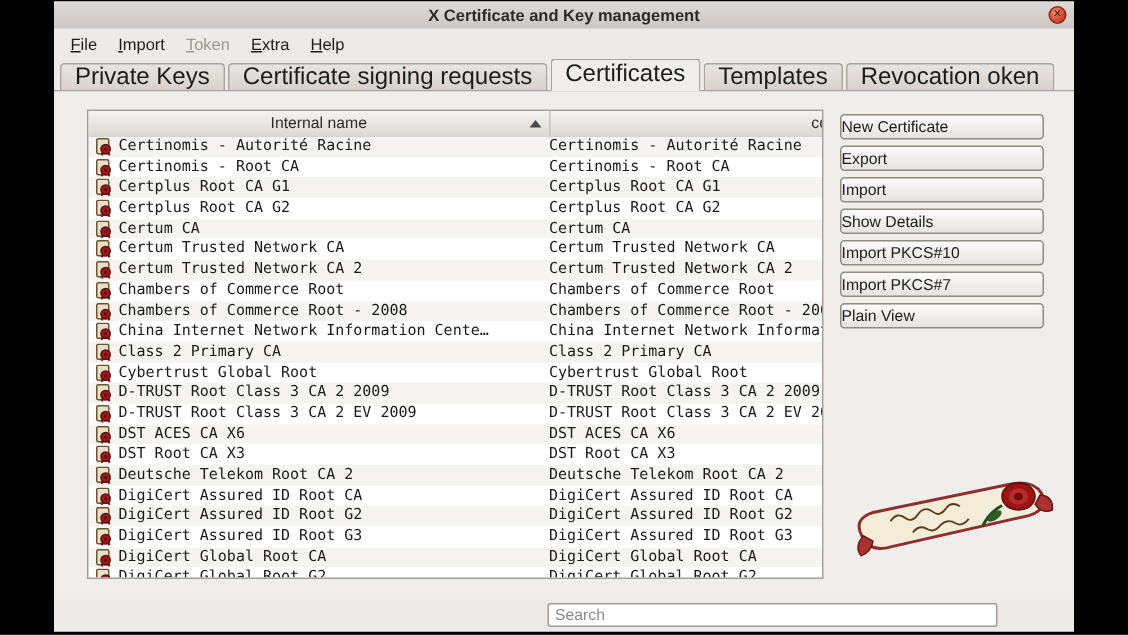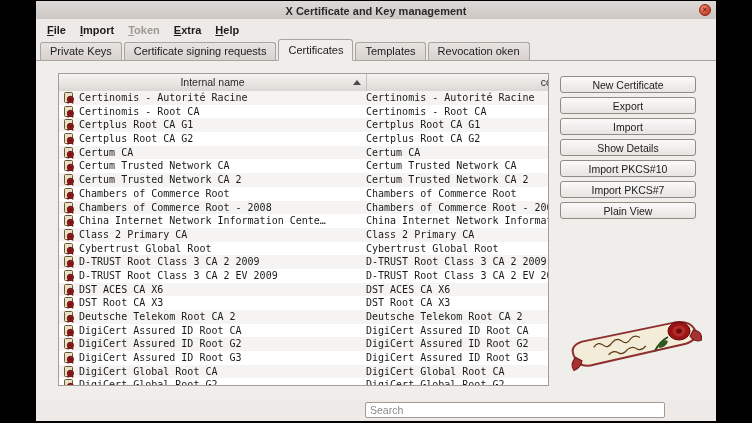--- a/index.html
+++ b/index.html
@@ -11,27 +11,27 @@
   .titlebar{position:absolute;left:0;top:0;right:0;height:18px;
             background:linear-gradient(#dedad7,#ccc7c3);border-bottom:1px solid #b2ada8;text-align:center;}
   .title{font-size:11px;font-weight:bold;color:#2a2a2a;line-height:18px;}
   .close-btn{position:absolute;right:5px;top:3px;width:12px;height:12px;border-radius:50%;box-sizing:border-box;
              background:radial-gradient(circle at 35% 30%,#f08a70,#d14836 62%,#a82c1e);
              border:1px solid #8c2417;cursor:pointer;}
   .close-x{display:block;font-size:7px;line-height:10px;text-align:center;color:#53100a;}
 
   
   .menubar{position:absolute;top:18px;left:0;right:0;height:20px;line-height:20px;padding-left:4px;background:#edeae7;}
-  .menu-item{display:inline-block;padding:0 7px;font-size:11px;color:#1c1c1c;cursor:default;font-weight:bold;}
+  .menu-item{display:inline-block;padding:0 7px;font-size:11px;color:#1c1c1c;cursor:default;}
   .menu-item.disabled{color:#9d9893;}
 
   
   .tabbar{position:absolute;top:38px;left:0;right:0;height:22px;display:flex;align-items:flex-end;
           padding-left:4px;border-bottom:1px solid #a9a49f;box-sizing:border-box;}
-  .tab{height:17px;line-height:17px;padding:0 9px;margin-right:2px;font-size:11px;color:#1c1c1c;
+  .tab{height:17px;line-height:17px;padding:0 9px;margin-right:2px;font-size:16px;color:#1c1c1c;
        background:linear-gradient(#e8e4e1,#d7d2ce);border:1px solid #a9a49f;border-bottom:none;
        border-radius:3px 3px 0 0;cursor:pointer;white-space:nowrap;}
   .tab.active{height:20px;line-height:20px;background:#f0eeeb;margin-bottom:-1px;border-bottom:1px solid #f0eeeb;}
 
   
   .content{position:absolute;top:60px;left:0;right:0;height:338px;background:#f0eeeb;}
 
   .table-frame{position:absolute;left:22px;top:12px;width:491px;height:313px;background:#fff;
                border:1px solid #a39e99;box-sizing:border-box;overflow:hidden;}
   .thead{position:absolute;top:0;left:0;right:0;height:17px;display:flex;overflow:hidden;
@@ -47,21 +47,21 @@
   .row{position:relative;height:13.7px;line-height:13.7px;white-space:nowrap;cursor:default;}
   .row.odd{background:#f5f4f2;}
   .cicon{display:inline-block;width:12px;height:12px;margin:1px 4px 0 4px;vertical-align:top;}
   .cicon svg{display:block;}
   .c1{display:inline-block;vertical-align:top;width:283px;overflow:hidden;}
   .c2{position:absolute;left:307px;top:0;white-space:nowrap;}
 
   
   .side{position:absolute;left:524px;top:0;width:150px;height:100%;}
   .button-list{position:absolute;top:15px;left:0;right:14px;}
-  .push-button{height:17px;line-height:16px;margin-bottom:4px;text-align:center;font-size:10.5px;color:#1c1c1c;
+  .push-button{height:17px;line-height:16px;margin-bottom:4px;text-align:left;font-size:10.5px;color:#1c1c1c;
                background:linear-gradient(#fbfafa,#e7e4e1);border:1px solid #908b85;border-radius:3px;
                box-sizing:border-box;cursor:pointer;}
   .logo{position:absolute;left:6px;top:256px;width:140px;height:62px;}
 
   
   .statusbar{position:absolute;left:0;right:0;bottom:0;height:22px;background:#edeae7;}
   .db{position:absolute;left:8px;top:5px;font-size:10.5px;color:#1c1c1c;}
   .search{position:absolute;left:329px;top:3px;width:300px;height:16px;box-sizing:border-box;
           border:1px solid #a19c97;border-radius:2px;background:#fff;font-size:10.5px;padding:0 4px;
           font-family:"Liberation Sans",sans-serif;color:#1c1c1c;}

